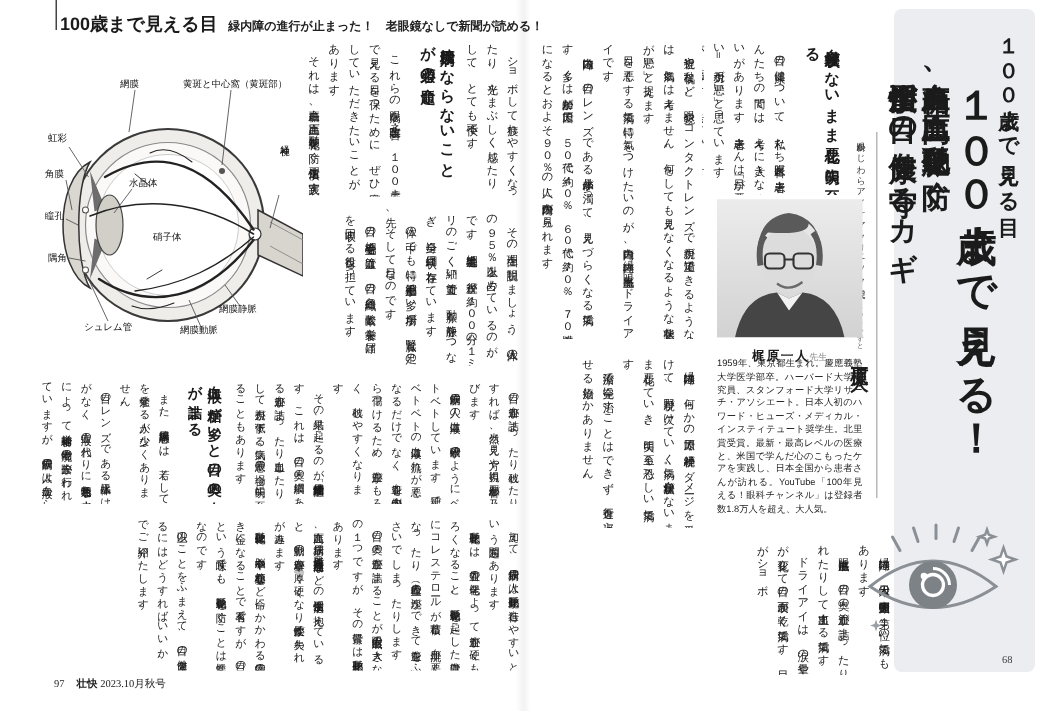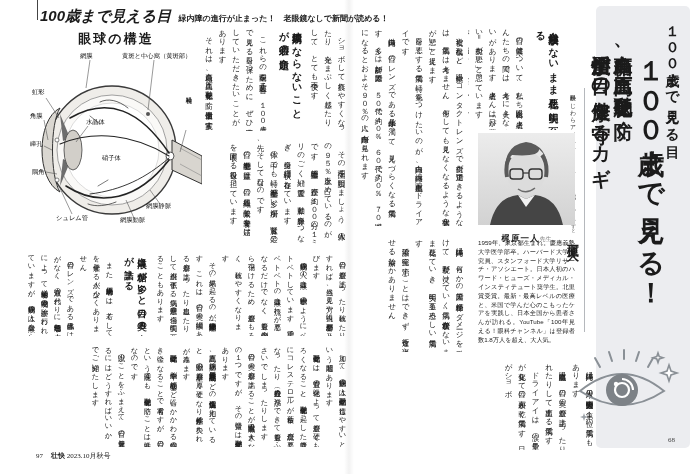--- a/index.html
+++ b/index.html
@@ -10,21 +10,21 @@
   .vt{writing-mode:vertical-rl;text-orientation:mixed;position:absolute;overflow:hidden;}
   .vt p{margin:0;text-indent:1em;}
   .fs-body{font-size:7.5px;line-height:13.5px;letter-spacing:0.4px;}
   .fs-tight{font-size:7.2px;line-height:13px;letter-spacing:0.3px;}
   h3.vh{font-family:"Liberation Sans","DejaVu Sans",sans-serif;font-weight:bold;
         font-size:10px;line-height:13px;letter-spacing:1px;margin:0;
         margin-block-start:4px;margin-block-end:8px;height:100px;}
   
   .topstrip{position:absolute;left:40px;top:7px;white-space:nowrap;
             font-family:"Liberation Sans","DejaVu Sans",sans-serif;}
-  .topstrip .t1{font-size:15px;font-weight:900;font-style:italic;}
+  .topstrip .t1{font-size:12px;font-weight:900;}
   .topstrip .t2{font-size:8px;font-weight:bold;margin-left:7px;color:#222;}
   .cropmark{position:absolute;left:37px;top:0;width:1px;height:20px;background:#444;}
   
   .grayband{position:absolute;left:596px;top:6px;width:94px;height:442px;background:#ecedf0;border-radius:5px;}
   .edge-header{left:664px;top:16px;font-family:"Liberation Sans","DejaVu Sans",sans-serif;
                font-weight:900;font-size:14px;letter-spacing:1.5px;height:170px;}
   .title-l1{left:633px;top:42px;font-family:"Liberation Sans","DejaVu Sans",sans-serif;
             font-weight:900;font-size:27px;letter-spacing:2px;height:300px;}
   .title-l2{left:610px;top:40px;font-family:"Liberation Sans","DejaVu Sans",sans-serif;
             font-weight:900;font-size:19px;letter-spacing:0.5px;height:310px;}
@@ -154,21 +154,20 @@
       <g stroke="#8a9096" stroke-width="1.6" fill="#fff">
         <path d="M97,20 L99,26 L105,28 L99,30 L97,36 L95,30 L89,28 L95,26 Z"></path>
         <path d="M86,8 L87.2,11.5 L91,12.8 L87.2,14 L86,17.5 L84.8,14 L81,12.8 L84.8,11.5 Z"></path>
       </g>
       <path d="M12,68 L13,71 L16,72 L13,73 L12,76 L11,73 L8,72 L11,71 Z" fill="#9aa0a6"></path>
     </svg>
   </div>
   <div class="pgnum-right">68</div>
 
   <div class="diagram">
-    <div class="d-title">眼球の構造</div>
     <svg class="d-svg" width="172" height="192" viewBox="0 0 172 192">
       <circle cx="82" cy="98" r="64" fill="#efede9" stroke="#3a3a3a" stroke-width="1.4"></circle>
       <circle cx="82" cy="98" r="55" fill="#faf9f7" stroke="#8a8a8a" stroke-width="0.8"></circle>
       <circle cx="82" cy="98" r="47" fill="#ffffff" stroke="#bbb" stroke-width="0.5"></circle>
       <path d="M142,88 L172,104 L172,132 L142,118 Z" fill="#d8d5cf" stroke="#333" stroke-width="1"></path>
       <line x1="150" y1="96" x2="172" y2="108" stroke="#888" stroke-width="0.6"></line>
       <line x1="150" y1="112" x2="172" y2="124" stroke="#888" stroke-width="0.6"></line>
       <path d="M30,56 C6,68 6,128 30,140 C20,124 20,72 30,56 Z" fill="#dad7d1" stroke="#333" stroke-width="1"></path>
       <path d="M30,62 L40,86 L33,89 Z" fill="#6d6d6d"></path>
       <path d="M30,134 L40,110 L33,107 Z" fill="#6d6d6d"></path>

